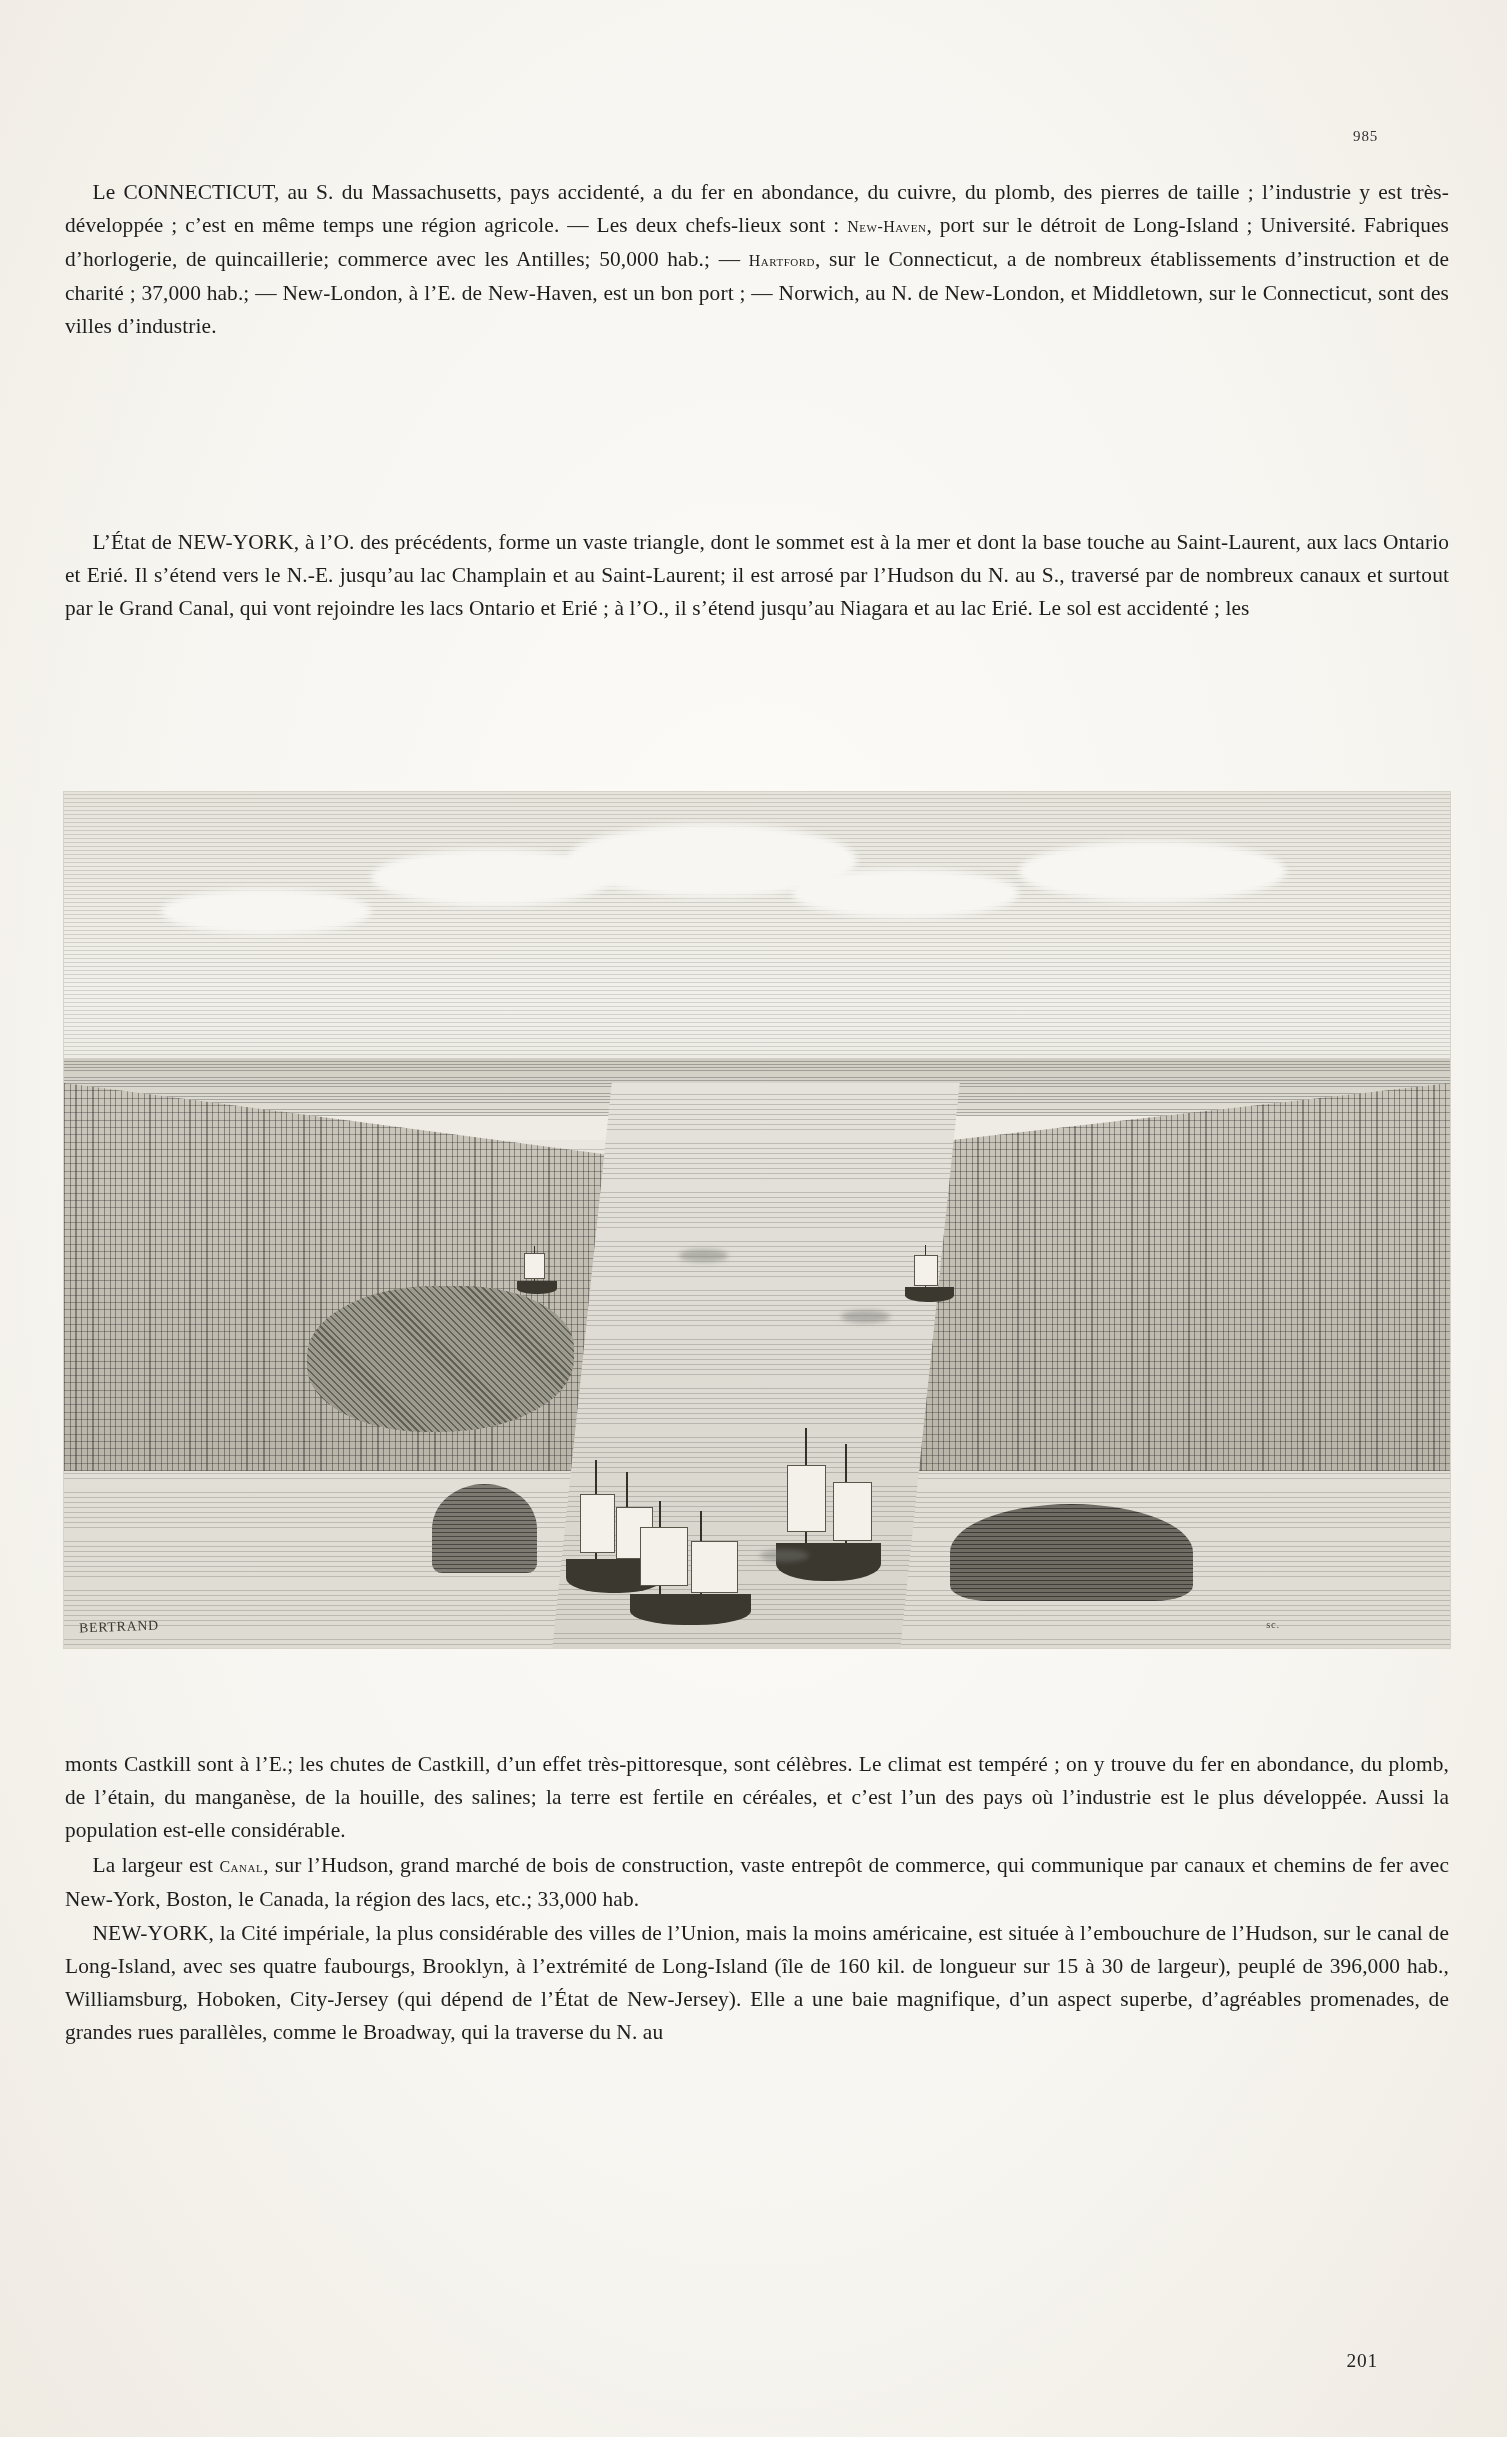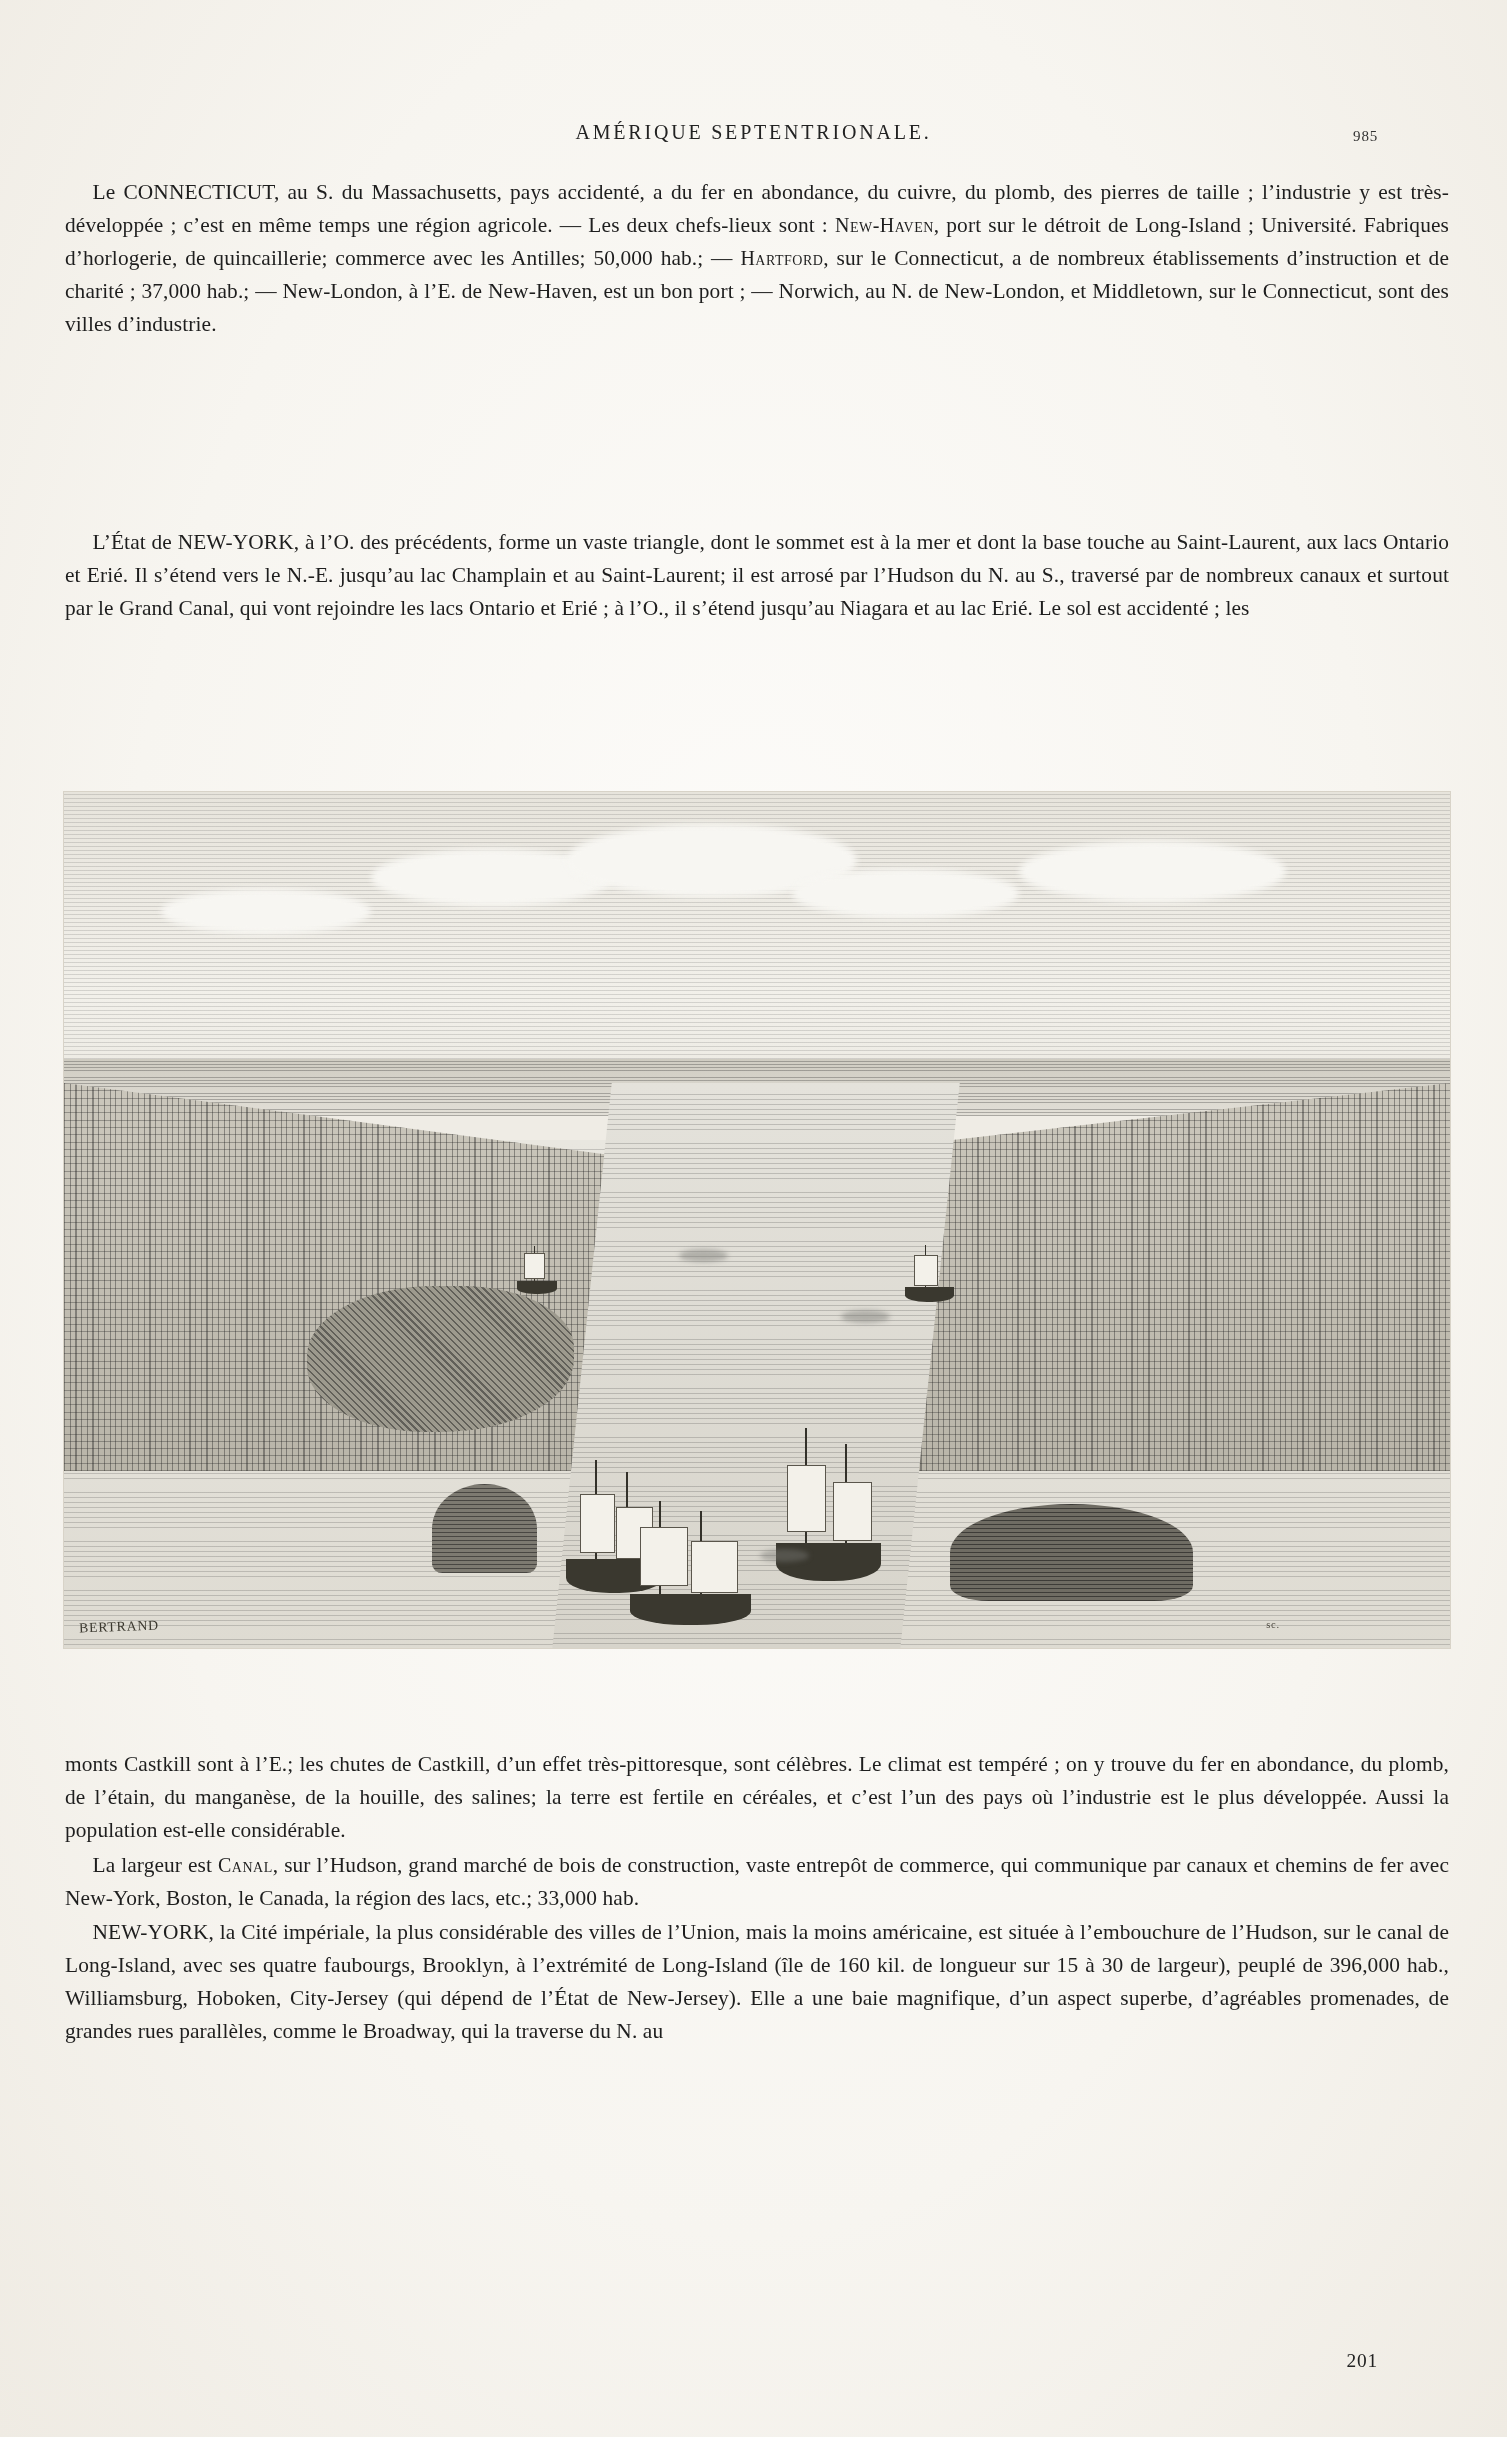--- a/index.html
+++ b/index.html
@@ -68,21 +68,21 @@
   #para-lower { top: 1748px; }
 
   .textblock p {
     margin: 0 0 1.6px 0;
     text-indent: 27.5px;
   }
   .textblock p.noindent { text-indent: 0; }
 
   .sc {
     font-variant: small-caps;
-    font-size: 20px;
+    font-size: 16px;
     letter-spacing: 0.5px;
   }
   .it { }
 
   
   .figure {
     position: absolute;
     left: 63px;
     top: 791px;
     width: 1388px;
@@ -242,23 +242,20 @@
     letter-spacing: 0.8px;
     color: #222;
   }
 </style>
 </head>
 <body>
 
 <div class="page">
   <div class="page-inner"></div>
 
-  <div class="running-head">
-    <span class="title">AMÉRIQUE SEPTENTRIONALE.</span>
-  </div>
   <div class="folio">985</div>
 
   <div class="textblock" id="para-connecticut">
     <p class="noindent" style="text-indent:27.5px;">
       <span>Le CONNECTICUT, au S. du Massachusetts, pays accidenté, a du fer en abondance, du cuivre, du plomb, des pierres de taille ; l’industrie y est très-développée ; c’est en même temps une région agricole. — Les deux chefs-lieux sont : </span><span class="sc">New-Haven</span><span>, port sur le détroit de Long-Island ; Université. Fabriques d’horlogerie, de quincaillerie; commerce avec les Antilles; 50,000 hab.; — </span><span class="sc">Hartford</span><span>, sur le Connecticut, a de nombreux établissements d’instruction et de charité ; 37,000 hab.; — </span><span class="it">New-London</span><span>, à l’E. de New-Haven, est un bon port ; — </span><span class="it">Norwich</span><span>, au N. de New-London, et </span><span class="it">Middletown</span><span>, sur le Connecticut, sont des villes d’industrie.</span>
     </p>
   </div>
 
   <div class="textblock" id="para-newyork">
     <p style="text-indent:27.5px;">L’État de NEW-YORK, à l’O. des précédents, forme un vaste triangle, dont le sommet est à la mer et dont la base touche au Saint-Laurent, aux lacs Ontario et Erié. Il s’étend vers le N.-E. jusqu’au lac Champlain et au Saint-Laurent; il est arrosé par l’Hudson du N. au S., traversé par de nombreux canaux et surtout par le Grand Canal, qui vont rejoindre les lacs Ontario et Erié ; à l’O., il s’étend jusqu’au Niagara et au lac Erié. Le sol est accidenté ; les</p>

